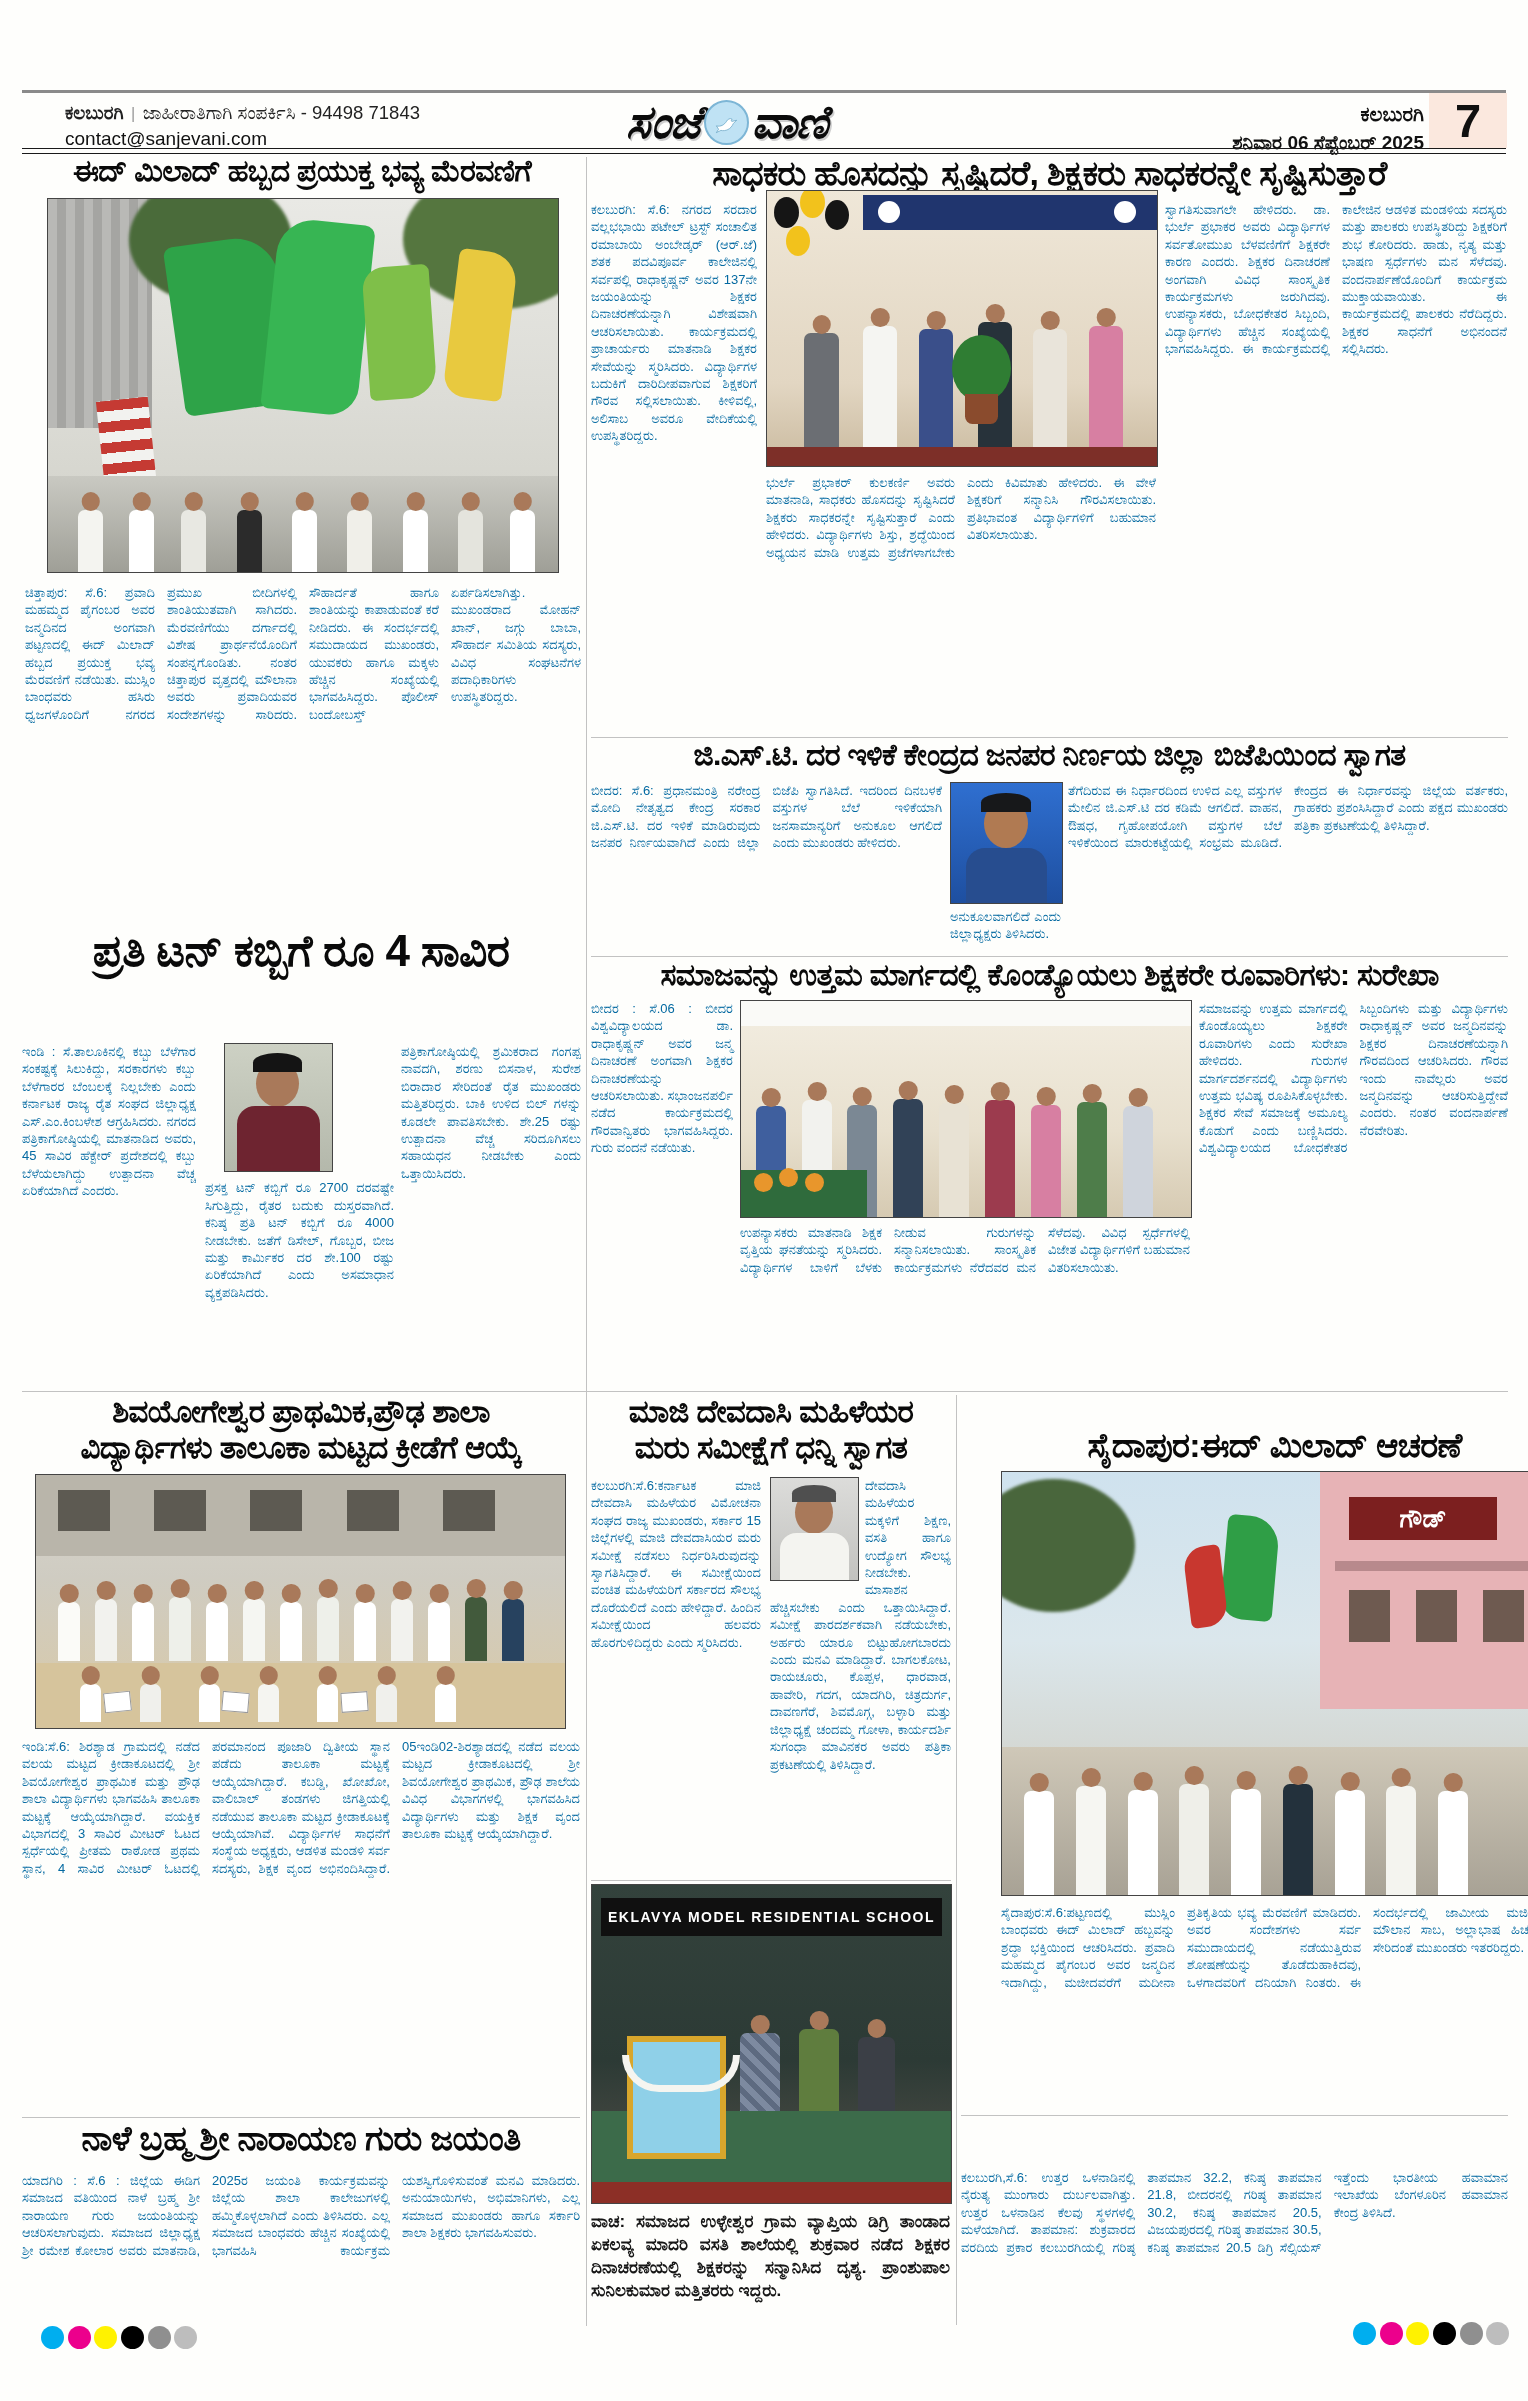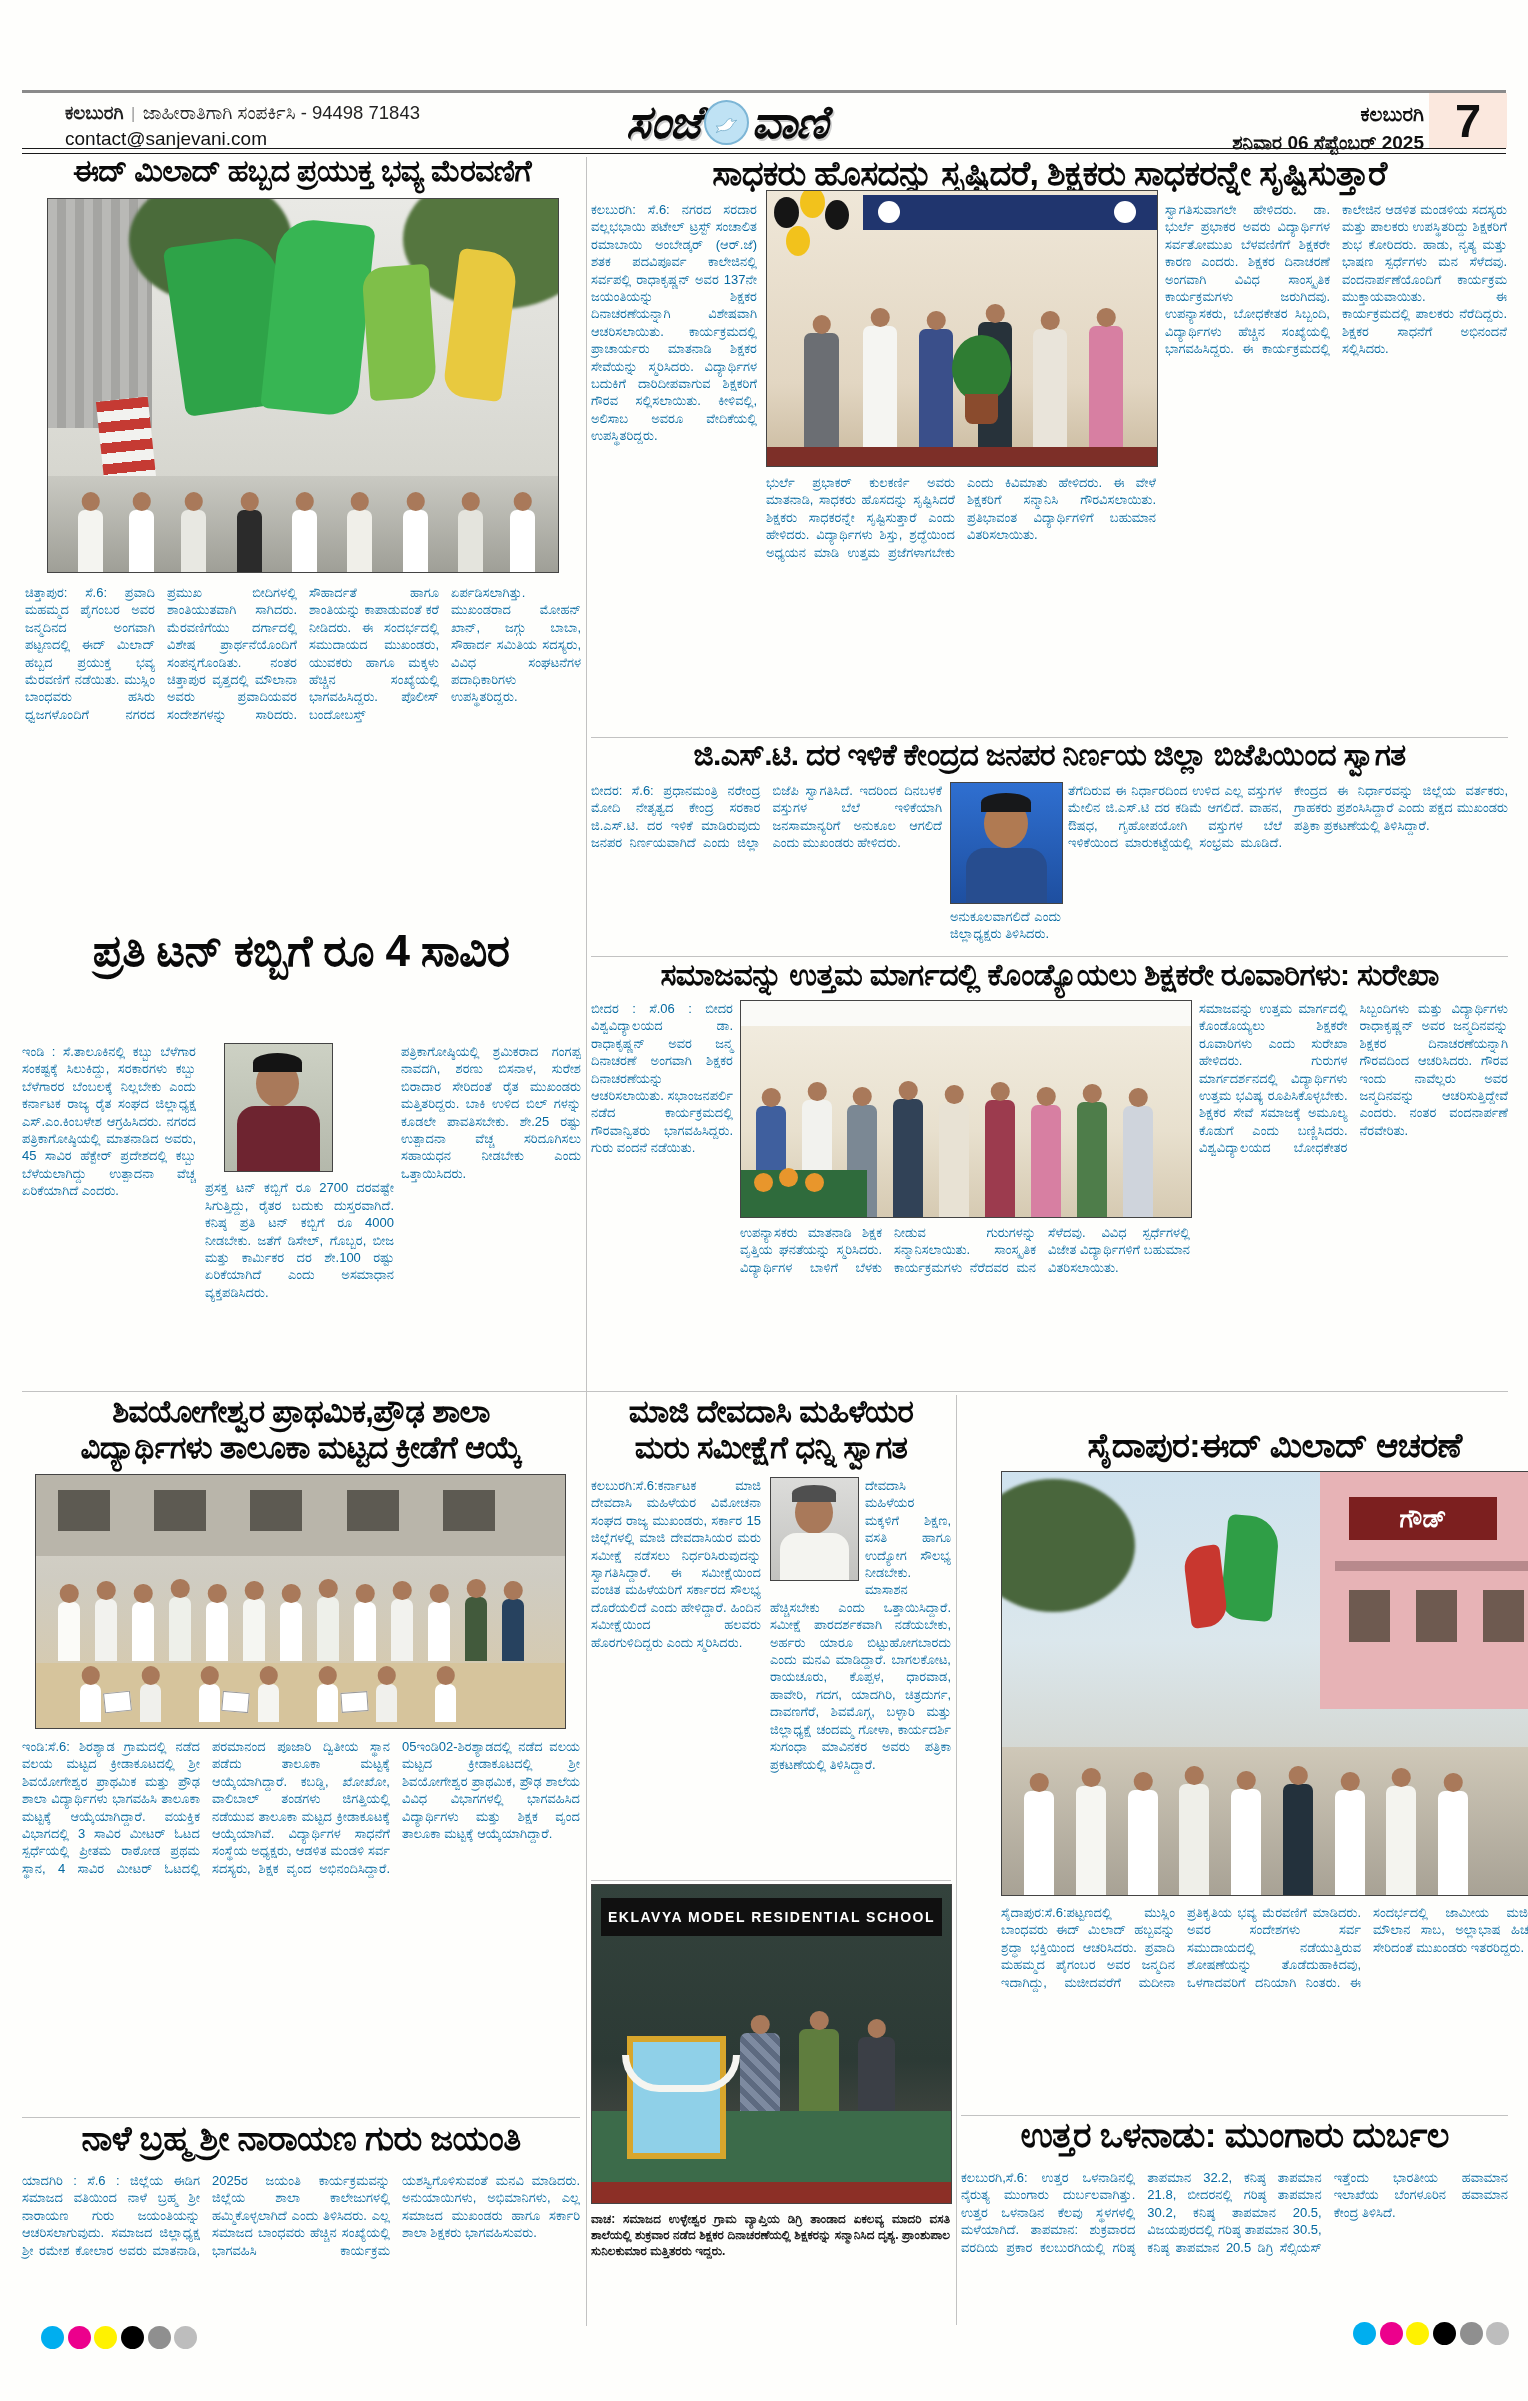--- a/index.html
+++ b/index.html
@@ -26,21 +26,21 @@
   .hdr-bottom{position:absolute;left:22px;top:148px;width:1484px;height:3.7px;
               border-top:1.5px solid #1a1a1a;border-bottom:1.5px solid #1a1a1a;}
   
   .article{position:absolute;}
   .headline{font-weight:800;color:#0a0a0a;text-align:center;line-height:1.08;letter-spacing:-0.7px;}
   .body-txt{font-size:13px;line-height:1.34;text-align:justify;color:#0369a1;}
   .cols-2{column-count:2;column-gap:12px;}
   .cols-3{column-count:3;column-gap:12px;}
   .cols-4{column-count:4;column-gap:12px;}
   .photo{position:absolute;border:0.7px solid #444;overflow:hidden;}
-  .caption{font-size:12px;line-height:1.35;text-align:justify;font-weight:600;color:#161616;}
+  .caption{font-size:17px;line-height:1.35;text-align:justify;font-weight:600;color:#161616;}
   
   .vline{position:absolute;width:0.7px;background:#c2c2c2;}
   .hline{position:absolute;height:0.7px;background:#c2c2c2;}
   
   .person{position:absolute;bottom:0;width:25px;height:62px;border-radius:6.7px 6.7px 0 0;}
   .person::before{content:"";position:absolute;top:-18px;left:50%;transform:translateX(-50%);
                   width:18.5px;height:18.5px;border-radius:50%;background:#a9795a;}
   .blob{position:absolute;border-radius:50%;}
   .rect{position:absolute;}
   
@@ -280,21 +280,20 @@
     </div>
     <div class="body-txt cols-3" style="position:absolute;left:0;top:477px;width:546px;height:207px;">ಸೈದಾಪುರ:ಸೆ.6:ಪಟ್ಟಣದಲ್ಲಿ ಮುಸ್ಲಿಂ ಬಾಂಧವರು ಈದ್ ಮಿಲಾದ್ ಹಬ್ಬವನ್ನು ಶ್ರದ್ಧಾ ಭಕ್ತಿಯಿಂದ ಆಚರಿಸಿದರು. ಪ್ರವಾದಿ ಮಹಮ್ಮದ ಪೈಗಂಬರ ಅವರ ಜನ್ಮದಿನ ಇದಾಗಿದ್ದು, ಮಜೀದವರೆಗೆ ಮದೀನಾ ಪ್ರತಿಕೃತಿಯ ಭವ್ಯ ಮೆರವಣಿಗೆ ಮಾಡಿದರು. ಅವರ ಸಂದೇಶಗಳು ಸರ್ವ ಸಮುದಾಯದಲ್ಲಿ ನಡೆಯುತ್ತಿರುವ ಶೋಷಣೆಯನ್ನು ತೊಡೆದುಹಾಕಿದವು, ಒಳಗಾದವರಿಗೆ ದನಿಯಾಗಿ ನಿಂತರು. ಈ ಸಂದರ್ಭದಲ್ಲಿ ಜಾಮೀಯ ಮಜೀದನ ಮೌಲಾನ ಸಾಬ, ಅಲ್ಲಾಭಾಷ ಹಿಚಗೇರಿ ಸೇರಿದಂತೆ ಮುಖಂಡರು ಇತರರಿದ್ದರು.</div>
   </div>
 
   <div class="article" style="left:22px;top:2120px;width:558px;height:207px;">
     <div class="headline" style="font-size:34px;">ನಾಳೆ ಬ್ರಹ್ಮ ಶ್ರೀ ನಾರಾಯಣ ಗುರು ಜಯಂತಿ</div>
     <div class="body-txt cols-3" style="position:absolute;left:0;top:52px;width:558px;height:152px;">ಯಾದಗಿರಿ : ಸೆ.6 : ಜಿಲ್ಲೆಯ ಈಡಿಗ ಸಮಾಜದ ವತಿಯಿಂದ ನಾಳೆ ಬ್ರಹ್ಮ ಶ್ರೀ ನಾರಾಯಣ ಗುರು ಜಯಂತಿಯನ್ನು ಆಚರಿಸಲಾಗುವುದು. ಸಮಾಜದ ಜಿಲ್ಲಾಧ್ಯಕ್ಷ ಶ್ರೀ ರಮೇಶ ಕೋಲಾರ ಅವರು ಮಾತನಾಡಿ, 2025ರ ಜಯಂತಿ ಕಾರ್ಯಕ್ರಮವನ್ನು ಜಿಲ್ಲೆಯ ಶಾಲಾ ಕಾಲೇಜುಗಳಲ್ಲಿ ಹಮ್ಮಿಕೊಳ್ಳಲಾಗಿದೆ ಎಂದು ತಿಳಿಸಿದರು. ಎಲ್ಲ ಸಮಾಜದ ಬಾಂಧವರು ಹೆಚ್ಚಿನ ಸಂಖ್ಯೆಯಲ್ಲಿ ಭಾಗವಹಿಸಿ ಕಾರ್ಯಕ್ರಮ ಯಶಸ್ವಿಗೊಳಿಸುವಂತೆ ಮನವಿ ಮಾಡಿದರು. ಅನುಯಾಯಿಗಳು, ಅಭಿಮಾನಿಗಳು, ಎಲ್ಲ ಸಮಾಜದ ಮುಖಂಡರು ಹಾಗೂ ಸರ್ಕಾರಿ ಶಾಲಾ ಶಿಕ್ಷಕರು ಭಾಗವಹಿಸುವರು.</div>
   </div>
 
   <div class="article" style="left:961px;top:2116px;width:547px;height:211px;">
-    <div class="headline" style="font-size:35px;">ಉತ್ತರ ಒಳನಾಡು: ಮುಂಗಾರು ದುರ್ಬಲ</div>
     <div class="body-txt cols-3" style="position:absolute;left:0;top:53px;width:547px;height:155px;">ಕಲಬುರಗಿ,ಸೆ.6: ಉತ್ತರ ಒಳನಾಡಿನಲ್ಲಿ ನೈರುತ್ಯ ಮುಂಗಾರು ದುರ್ಬಲವಾಗಿತ್ತು. ಉತ್ತರ ಒಳನಾಡಿನ ಕೆಲವು ಸ್ಥಳಗಳಲ್ಲಿ ಮಳೆಯಾಗಿದೆ. ತಾಪಮಾನ: ಶುಕ್ರವಾರದ ವರದಿಯ ಪ್ರಕಾರ ಕಲಬುರಗಿಯಲ್ಲಿ ಗರಿಷ್ಠ ತಾಪಮಾನ 32.2, ಕನಿಷ್ಠ ತಾಪಮಾನ 21.8, ಬೀದರನಲ್ಲಿ ಗರಿಷ್ಠ ತಾಪಮಾನ 30.2, ಕನಿಷ್ಠ ತಾಪಮಾನ 20.5, ವಿಜಯಪುರದಲ್ಲಿ ಗರಿಷ್ಠ ತಾಪಮಾನ 30.5, ಕನಿಷ್ಠ ತಾಪಮಾನ 20.5 ಡಿಗ್ರಿ ಸೆಲ್ಸಿಯಸ್ ಇತ್ತೆಂದು ಭಾರತೀಯ ಹವಾಮಾನ ಇಲಾಖೆಯ ಬೆಂಗಳೂರಿನ ಹವಾಮಾನ ಕೇಂದ್ರ ತಿಳಿಸಿದೆ.</div>
   </div>
 
   <div class="vline" style="left:586px;top:157px;height:2169px;"></div>
   <div class="vline" style="left:956px;top:1395px;height:930px;"></div>
   <div class="hline" style="left:591px;top:737px;width:917px;"></div>
   <div class="hline" style="left:591px;top:956px;width:917px;"></div>
   <div class="hline" style="left:22px;top:1391px;width:1486px;"></div>
   <div class="hline" style="left:22px;top:2117px;width:558px;"></div>
   <div class="hline" style="left:961px;top:2115px;width:547px;"></div>

